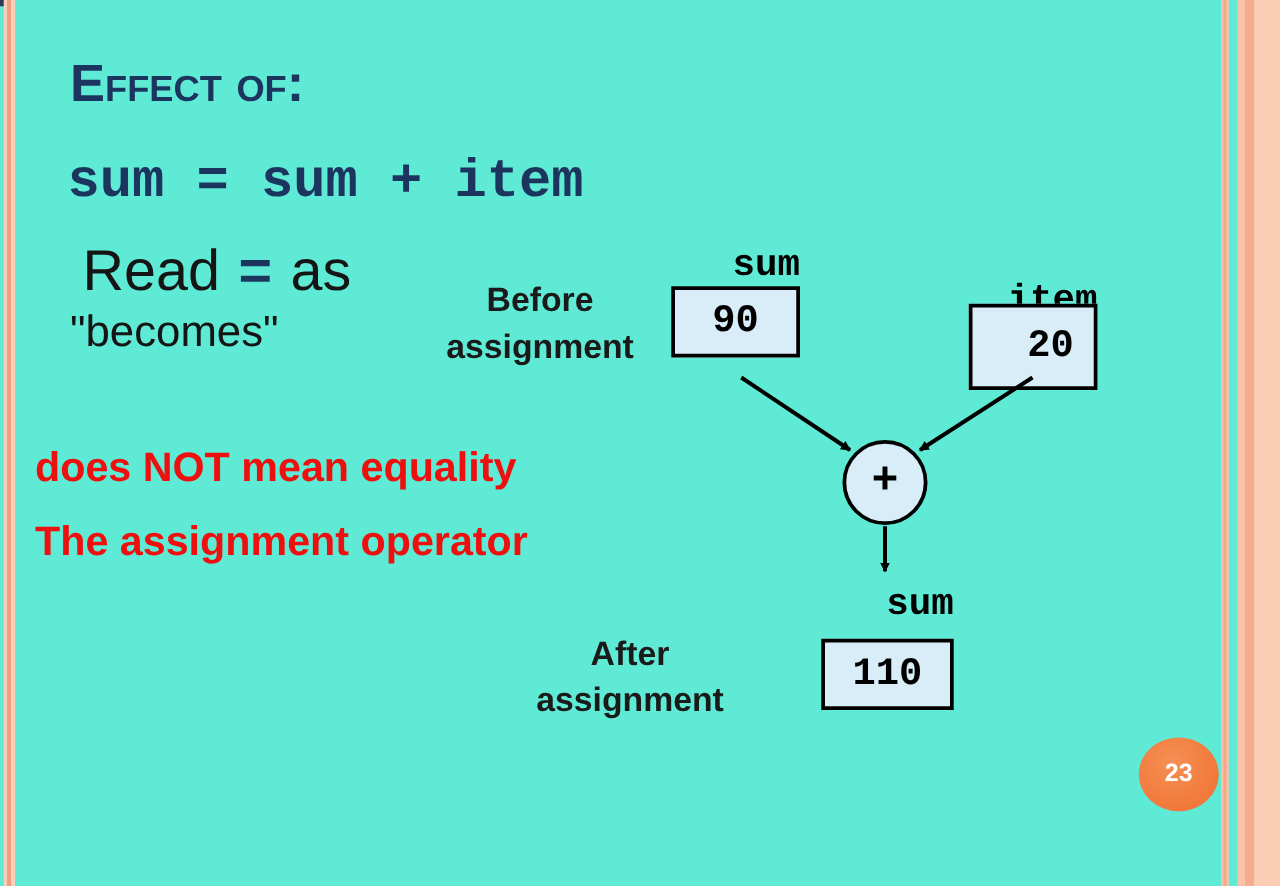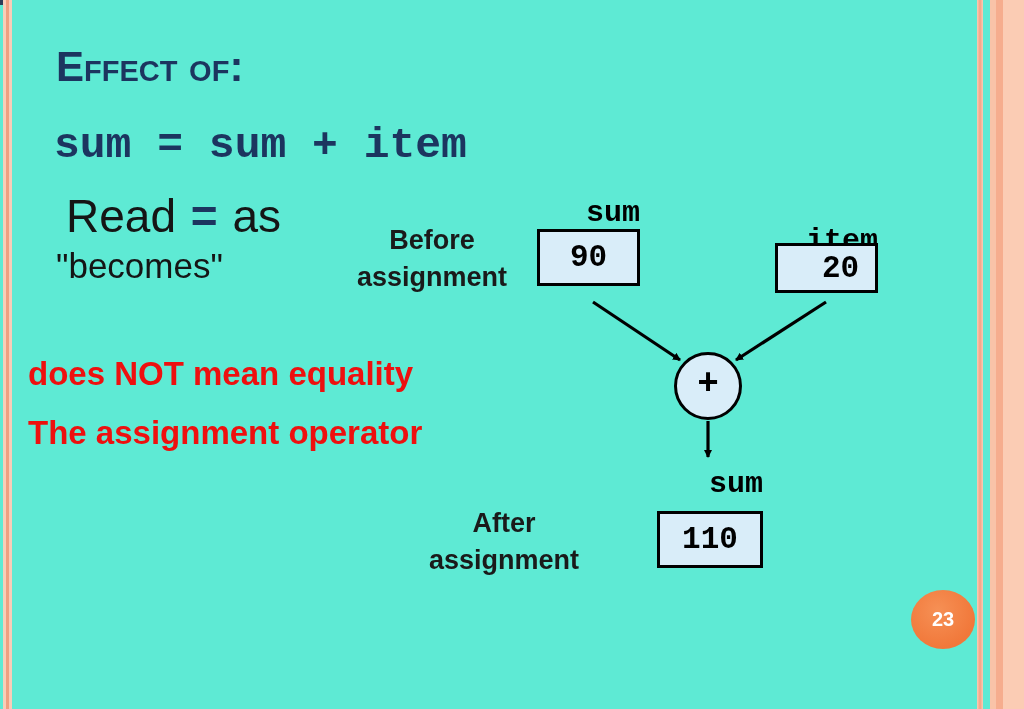--- a/index.html
+++ b/index.html
@@ -84,21 +84,21 @@
   .var-item { left: 775px; top: 196px; width: 103px; margin-top: 28px; }
   .var-sum2 { left: 657px; top: 467px; width: 106px; }
   .value-box {
     position: absolute; box-sizing: border-box;
     background: #d9edf9; border: 3px solid #000000;
     display: flex; align-items: center; justify-content: center;
     font-family: "Liberation Mono", monospace;
     font-size: 31px; font-weight: bold; color: #000;
   }
   .box-90  { left: 537px; top: 229px; width: 103px; height: 57px; }
-  .box-20  { left: 775px; top: 243px; width: 103px; height: 50px; padding-left: 28px; }
+  .box-20  { left: 775px; top: 243px; width: 103px; height: 69px; padding-left: 28px; }
   .box-110 { left: 657px; top: 511px; width: 106px; height: 57px; }
   .op-circle {
     position: absolute; left: 674px; top: 352px;
     width: 68px; height: 68px; box-sizing: border-box;
     background: #d9edf9; border: 3px solid #000; border-radius: 50%;
     display: flex; align-items: center; justify-content: center;
     font-family: "Liberation Mono", monospace;
     font-size: 36px; font-weight: bold; color: #000;
     padding-bottom: 4px;
   }

